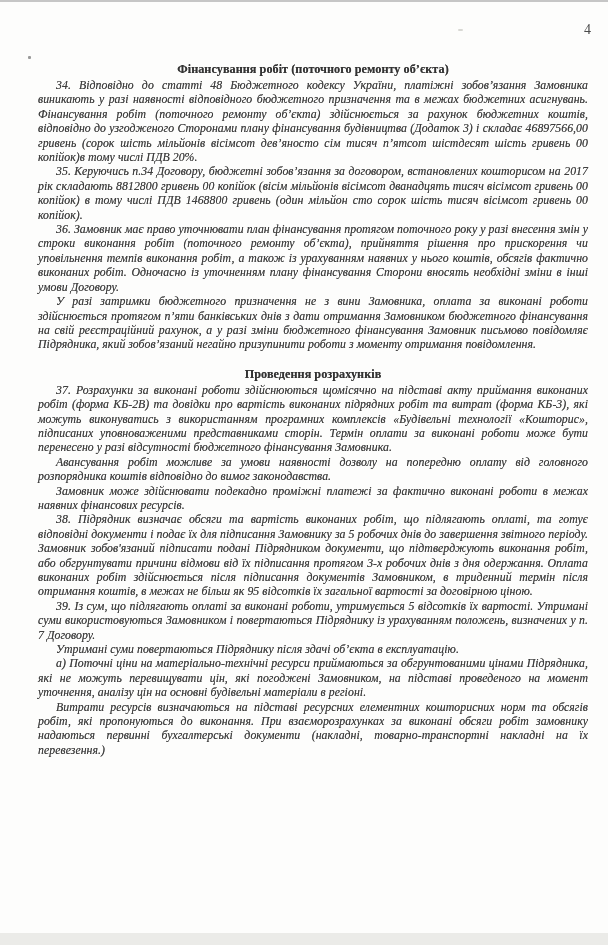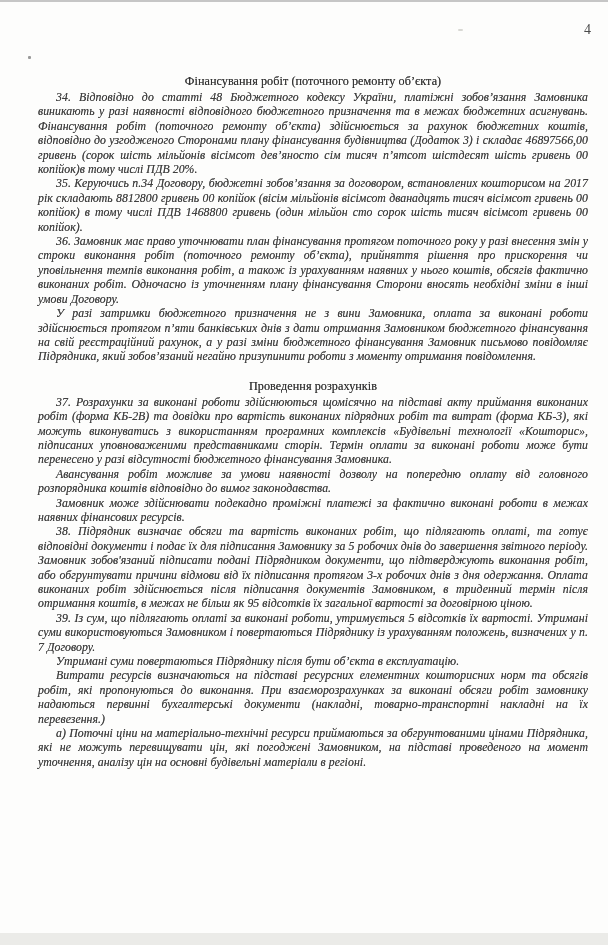--- a/index.html
+++ b/index.html
@@ -57,24 +57,24 @@
     left: 38px;
     right: 20px;
     text-align: justify;
     font-size: 11.8px;
     line-height: 14.4px;
     letter-spacing: 0.05px;
     text-shadow: 0 0 0.5px rgba(63,63,63,0.75);
   }
   .sec-heading {
     font-size: 12.2px;
-    font-weight: normal;
+    font-weight: bold;
     text-align: center;
     color: #333333;
-    margin: 12px 0 1px 0;
+    margin: 0 0 1px 0;
     line-height: 15px;
   }
   .sec-heading + .sec-heading,
   .para + .sec-heading {
     margin-top: 15px;
   }
   .para {
     margin: 0;
     text-indent: 18px;
     font-style: italic;
@@ -93,18 +93,18 @@
       <p class="para">34. Відповідно до статті 48 Бюджетного кодексу України, платіжні зобов’язання Замовника виникають у разі наявності відповідного бюджетного призначення та в межах бюджетних асигнувань. Фінансування робіт (поточного ремонту об’єкта) здійснюється за рахунок бюджетних коштів, відповідно до узгодженого Сторонами плану фінансування будівництва (Додаток 3) і складає 46897566,00 гривень (сорок шість мільйонів вісімсот дев’яносто сім тисяч п’ятсот шістдесят шість гривень 00 копійок)в тому числі ПДВ 20%.</p>
       <p class="para">35. Керуючись п.34 Договору, бюджетні зобов’язання за договором, встановлених кошторисом на 2017 рік складають 8812800 гривень 00 копійок (вісім мільйонів вісімсот дванадцять тисяч вісімсот гривень 00 копійок) в тому числі ПДВ 1468800 гривень (один мільйон сто сорок шість тисяч вісімсот гривень 00 копійок).</p>
       <p class="para">36. Замовник має право уточнювати план фінансування протягом поточного року у разі внесення змін у строки виконання робіт (поточного ремонту об’єкта), прийняття рішення про прискорення чи уповільнення темпів виконання робіт, а також із урахуванням наявних у нього коштів, обсягів фактично виконаних  робіт. Одночасно із уточненням плану фінансування Сторони вносять необхідні зміни в інші умови Договору.</p>
       <p class="para">У разі затримки бюджетного призначення не з вини Замовника, оплата за виконані роботи здійснюється протягом п’яти банківських днів з дати отримання Замовником бюджетного фінансування на свій реєстраційний рахунок, а у разі зміни бюджетного фінансування Замовник письмово повідомляє Підрядника, який зобов’язаний негайно призупинити роботи з моменту отримання повідомлення.</p>
       <h2 class="sec-heading">Проведення розрахунків</h2>
       <p class="para">37. Розрахунки за виконані роботи здійснюються щомісячно на підставі акту приймання виконаних робіт (форма КБ-2В) та довідки про вартість виконаних підрядних робіт та витрат (форма КБ-3), які можуть виконуватись з використанням програмних комплексів «Будівельні технології «Кошторис», підписаних уповноваженими представниками сторін. Термін оплати за виконані роботи може бути перенесено у разі відсутності бюджетного фінансування Замовника.</p>
       <p class="para">Авансування робіт можливе за умови наявності дозволу на попередню оплату від головного розпорядника коштів відповідно до вимог законодавства.</p>
       <p class="para">Замовник може здійснювати подекадно проміжні платежі за фактично виконані роботи в межах наявних фінансових ресурсів.</p>
       <p class="para">38. Підрядник визначає обсяги та вартість виконаних робіт, що підлягають оплаті, та готує відповідні документи і подає їх для підписання Замовнику за 5 робочих днів до завершення звітного періоду. Замовник зобов'язаний підписати подані Підрядником документи, що підтверджують виконання робіт, або обгрунтувати причини відмови від їх підписання протягом 3-х робочих днів з дня одержання. Оплата виконаних робіт здійснюється після підписання документів Замовником, в триденний термін після отримання коштів, в межах не більш як 95 відсотків їх загальної вартості за договірною ціною.</p>
       <p class="para">39. Із сум, що підлягають оплаті за виконані  роботи, утримується 5 відсотків їх вартості. Утримані суми використовуються Замовником і повертаються Підряднику із урахуванням  положень, визначених у п. 7 Договору.</p>
-      <p class="para">Утримані суми повертаються Підряднику після бути об’єкта в експлуатацію.</p>
+      <p class="para">Утримані суми повертаються Підряднику після здачі об’єкта в експлуатацію.</p>
+      <p class="para">а) Поточні ціни на матеріально-технічні ресурси приймаються  за обгрунтованими цінами Підрядника, які не можуть перевищувати цін, які погоджені Замовником, на підставі проведеного на момент уточнення, аналізу цін на основні будівельні матеріали в регіоні.</p>
       <p class="para">Витрати ресурсів визначаються на підставі ресурсних елементних кошторисних норм та обсягів робіт, які пропонуються до виконання. При взаєморозрахунках за виконані обсяги робіт замовнику надаються первинні бухгалтерські документи (накладні, товарно-транспортні накладні на їх перевезення.)</p>
-      <p class="para">а) Поточні ціни на матеріально-технічні ресурси приймаються  за обгрунтованими цінами Підрядника, які не можуть перевищувати цін, які погоджені Замовником, на підставі проведеного на момент уточнення, аналізу цін на основні будівельні матеріали в регіоні.</p>
     </div>
   <div class="bottom-band"></div>
 </div>
 
 </body></html>

